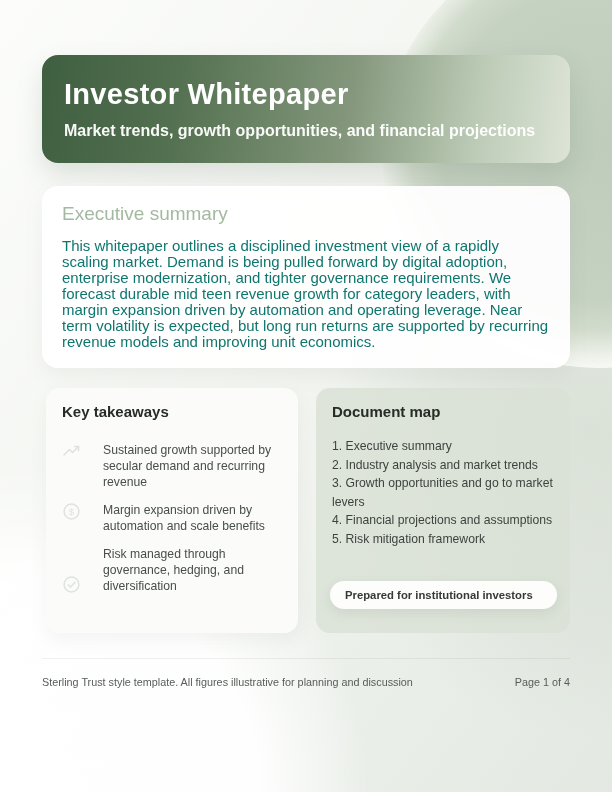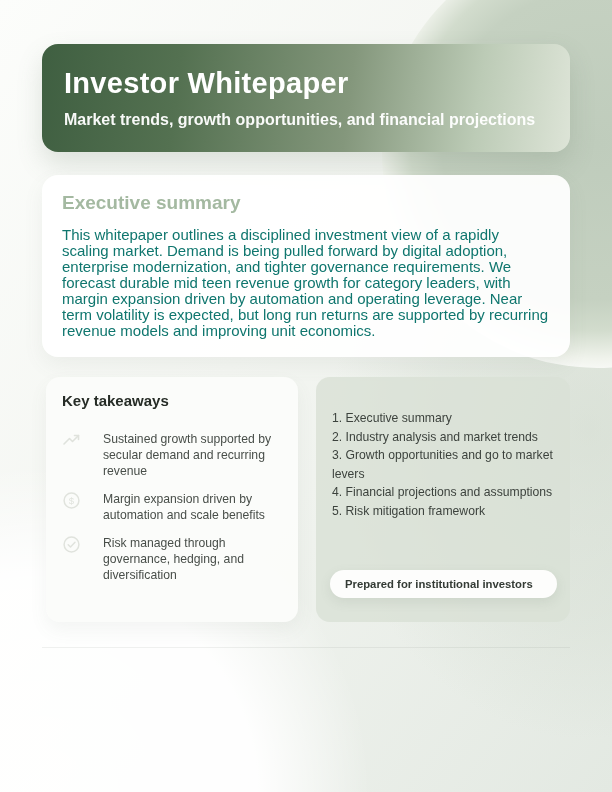--- a/index.html
+++ b/index.html
@@ -23,41 +23,41 @@
   .bg-blob-right {
     position:absolute; left:330px; top:120px;
     width:520px; height:620px; border-radius:50%;
     background:radial-gradient(closest-side, rgba(199,210,195,0.45) 0%, rgba(199,210,195,0.25) 60%, rgba(199,210,195,0) 100%);
   }
   .bg-circle-bottom-left {
     position:absolute; left:-290px; top:465px;
     width:660px; height:660px; border-radius:50%;
     background:radial-gradient(closest-side, rgba(255,255,255,0.97) 0%, rgba(255,255,255,0.95) 66%, rgba(255,255,255,0) 100%);
   }
-  .content { position:absolute; left:42px; top:44px; width:528px; }
+  .content { position:absolute; left:42px; top:55px; width:528px; }
 
   
   .header-card {
     height:108px; border-radius:16px;
     padding:0 22px;
     display:flex; flex-direction:column; justify-content:center;
     background:linear-gradient(97deg,#3f5f41 0%,#547151 26%,#84977c 58%,#bccbb6 82%,#dde4d7 100%);
     box-shadow:0 12px 26px rgba(90,110,90,0.18);
   }
   .doc-title { font-size:29px; font-weight:bold; color:#ffffff; letter-spacing:0.3px; }
   .doc-subtitle { margin-top:11px; font-size:16px; font-weight:bold; color:rgba(255,255,255,0.96); }
 
   
   .exec-card {
     margin-top:23px; min-height:182px;
     background:rgba(255,255,255,0.93);
     border-radius:16px; padding:17px 21px 18px 20px;
     box-shadow:0 8px 20px rgba(100,115,100,0.08);
   }
-  .exec-heading { font-size:19px; font-weight:bold; color:#a4b9a1; }
+  .exec-heading { font-size:19px; font-weight:normal; color:#a4b9a1; }
   .exec-body { margin-top:13px; font-size:15px; color:#0f766e; line-height:16px; }
 
   
   .cards-row { display:flex; gap:18px; margin-top:20px; padding-left:4px; }
   .takeaways-card {
     width:252px; height:245px; flex:none;
     background:rgba(251,252,250,0.95);
     border-radius:14px; padding:15px 16px;
     box-shadow:0 8px 18px rgba(100,115,100,0.07);
   }
@@ -131,42 +131,47 @@
           <div class="takeaway-item">
             <span class="takeaway-icon">
               <svg width="19" height="19" viewBox="0 0 19 19" fill="none">
                 <circle cx="9.5" cy="9.5" r="7.4" stroke="#e0e3dd" stroke-width="1.5"></circle>
                 <text x="9.5" y="13" text-anchor="middle" font-size="9.5" font-family="Liberation Sans, sans-serif" fill="#e0e3dd">$</text>
               </svg>
             </span>
             <span class="takeaway-text">Margin expansion driven by automation and scale benefits</span>
           </div>
 
-          <div class="takeaway-item" style="">
+          <div class="takeaway-item" style="align-items:flex-end;">
             <span class="takeaway-icon">
               <svg width="19" height="19" viewBox="0 0 19 19" fill="none">
                 <circle cx="9.5" cy="9.5" r="7.4" stroke="#e0e3dd" stroke-width="1.5"></circle>
                 <polyline points="6.2,9.8 8.5,12 13,7.3" stroke="#e0e3dd" stroke-width="1.5" stroke-linecap="round" stroke-linejoin="round"></polyline>
               </svg>
             </span>
             <span class="takeaway-text">Risk managed through governance, hedging, and diversification</span>
           </div>
 
         </div>
       </div>
 
       <div class="map-card">
+        <div class="card-heading">Document map</div>
         <div class="map-list">
           <div class="map-item">1. Executive summary</div>
           <div class="map-item">2. Industry analysis and market trends</div>
           <div class="map-item">3. Growth opportunities and go to market levers</div>
           <div class="map-item">4. Financial projections and assumptions</div>
           <div class="map-item">5. Risk mitigation framework</div>
         </div>
         <div class="map-badge">Prepared for institutional investors</div>
       </div>
 
     </div>
 
     <div class="divider"></div>
+    <div class="footer">
+      <span class="footer-note">Sterling Trust style template. All figures illustrative for planning and discussion</span>
+      <span class="footer-page">Page 1 of 4</span>
+    </div>
 
   </div>
 </div>
 
 </body></html>

